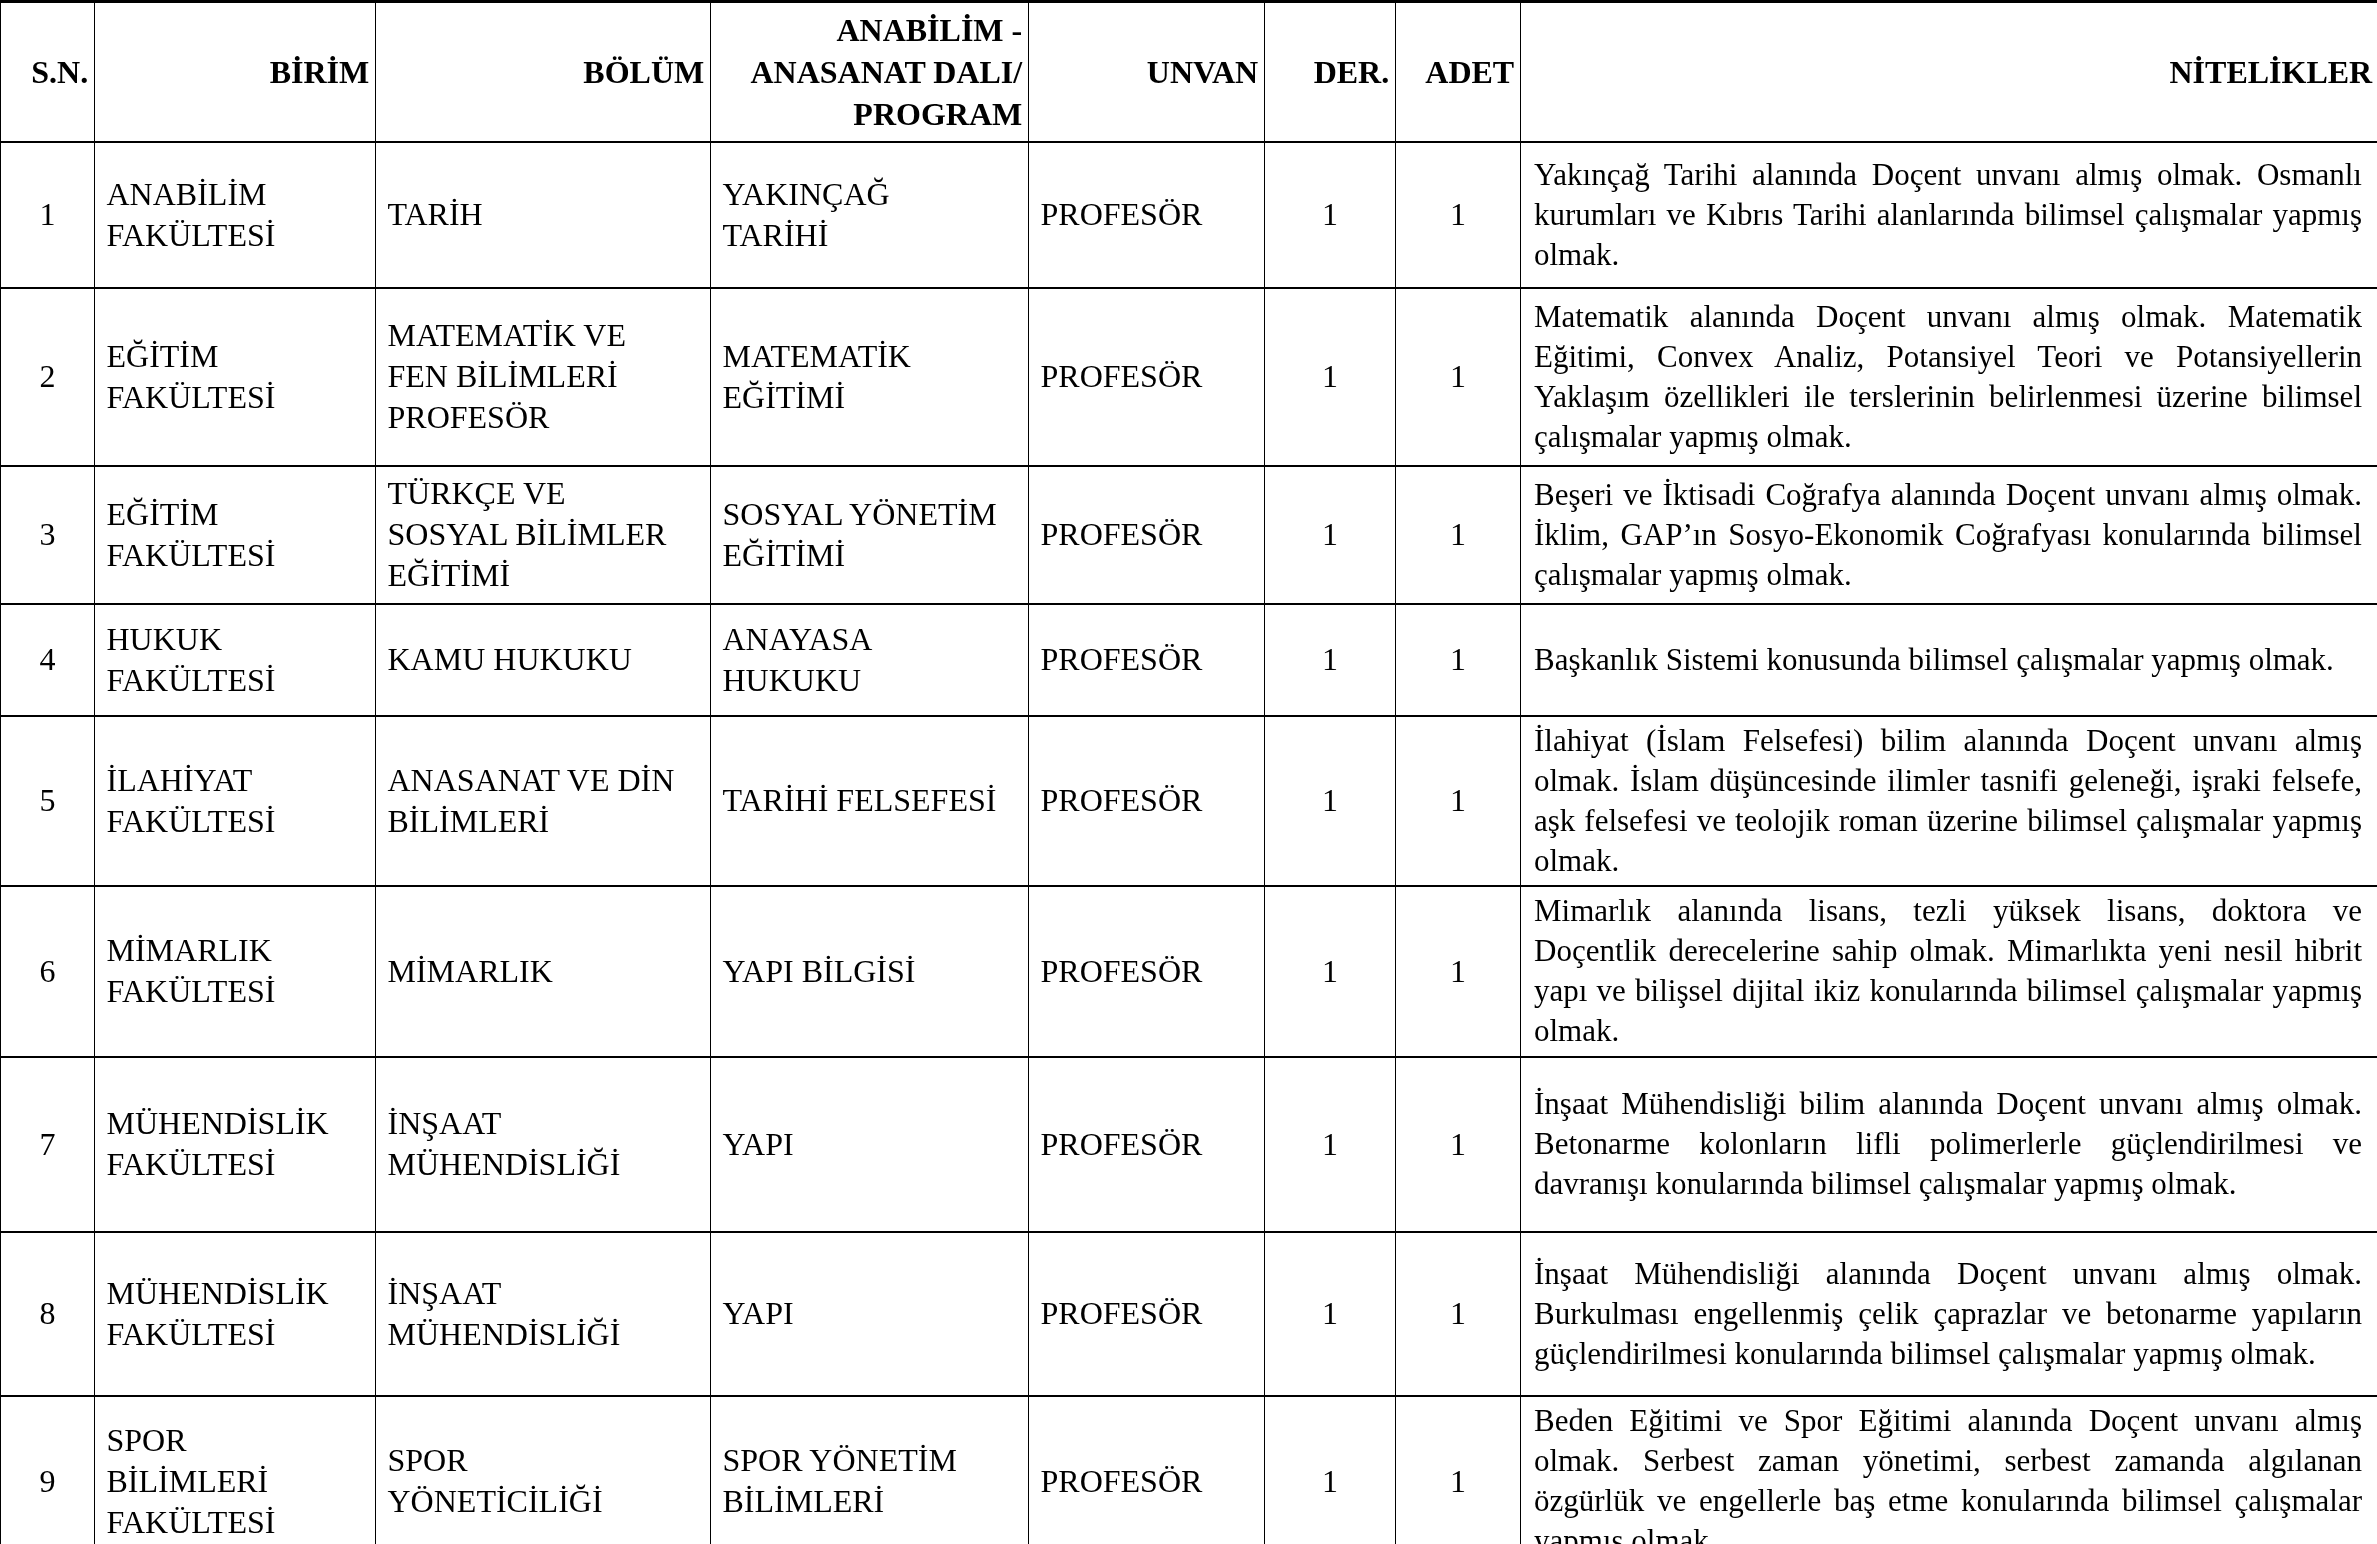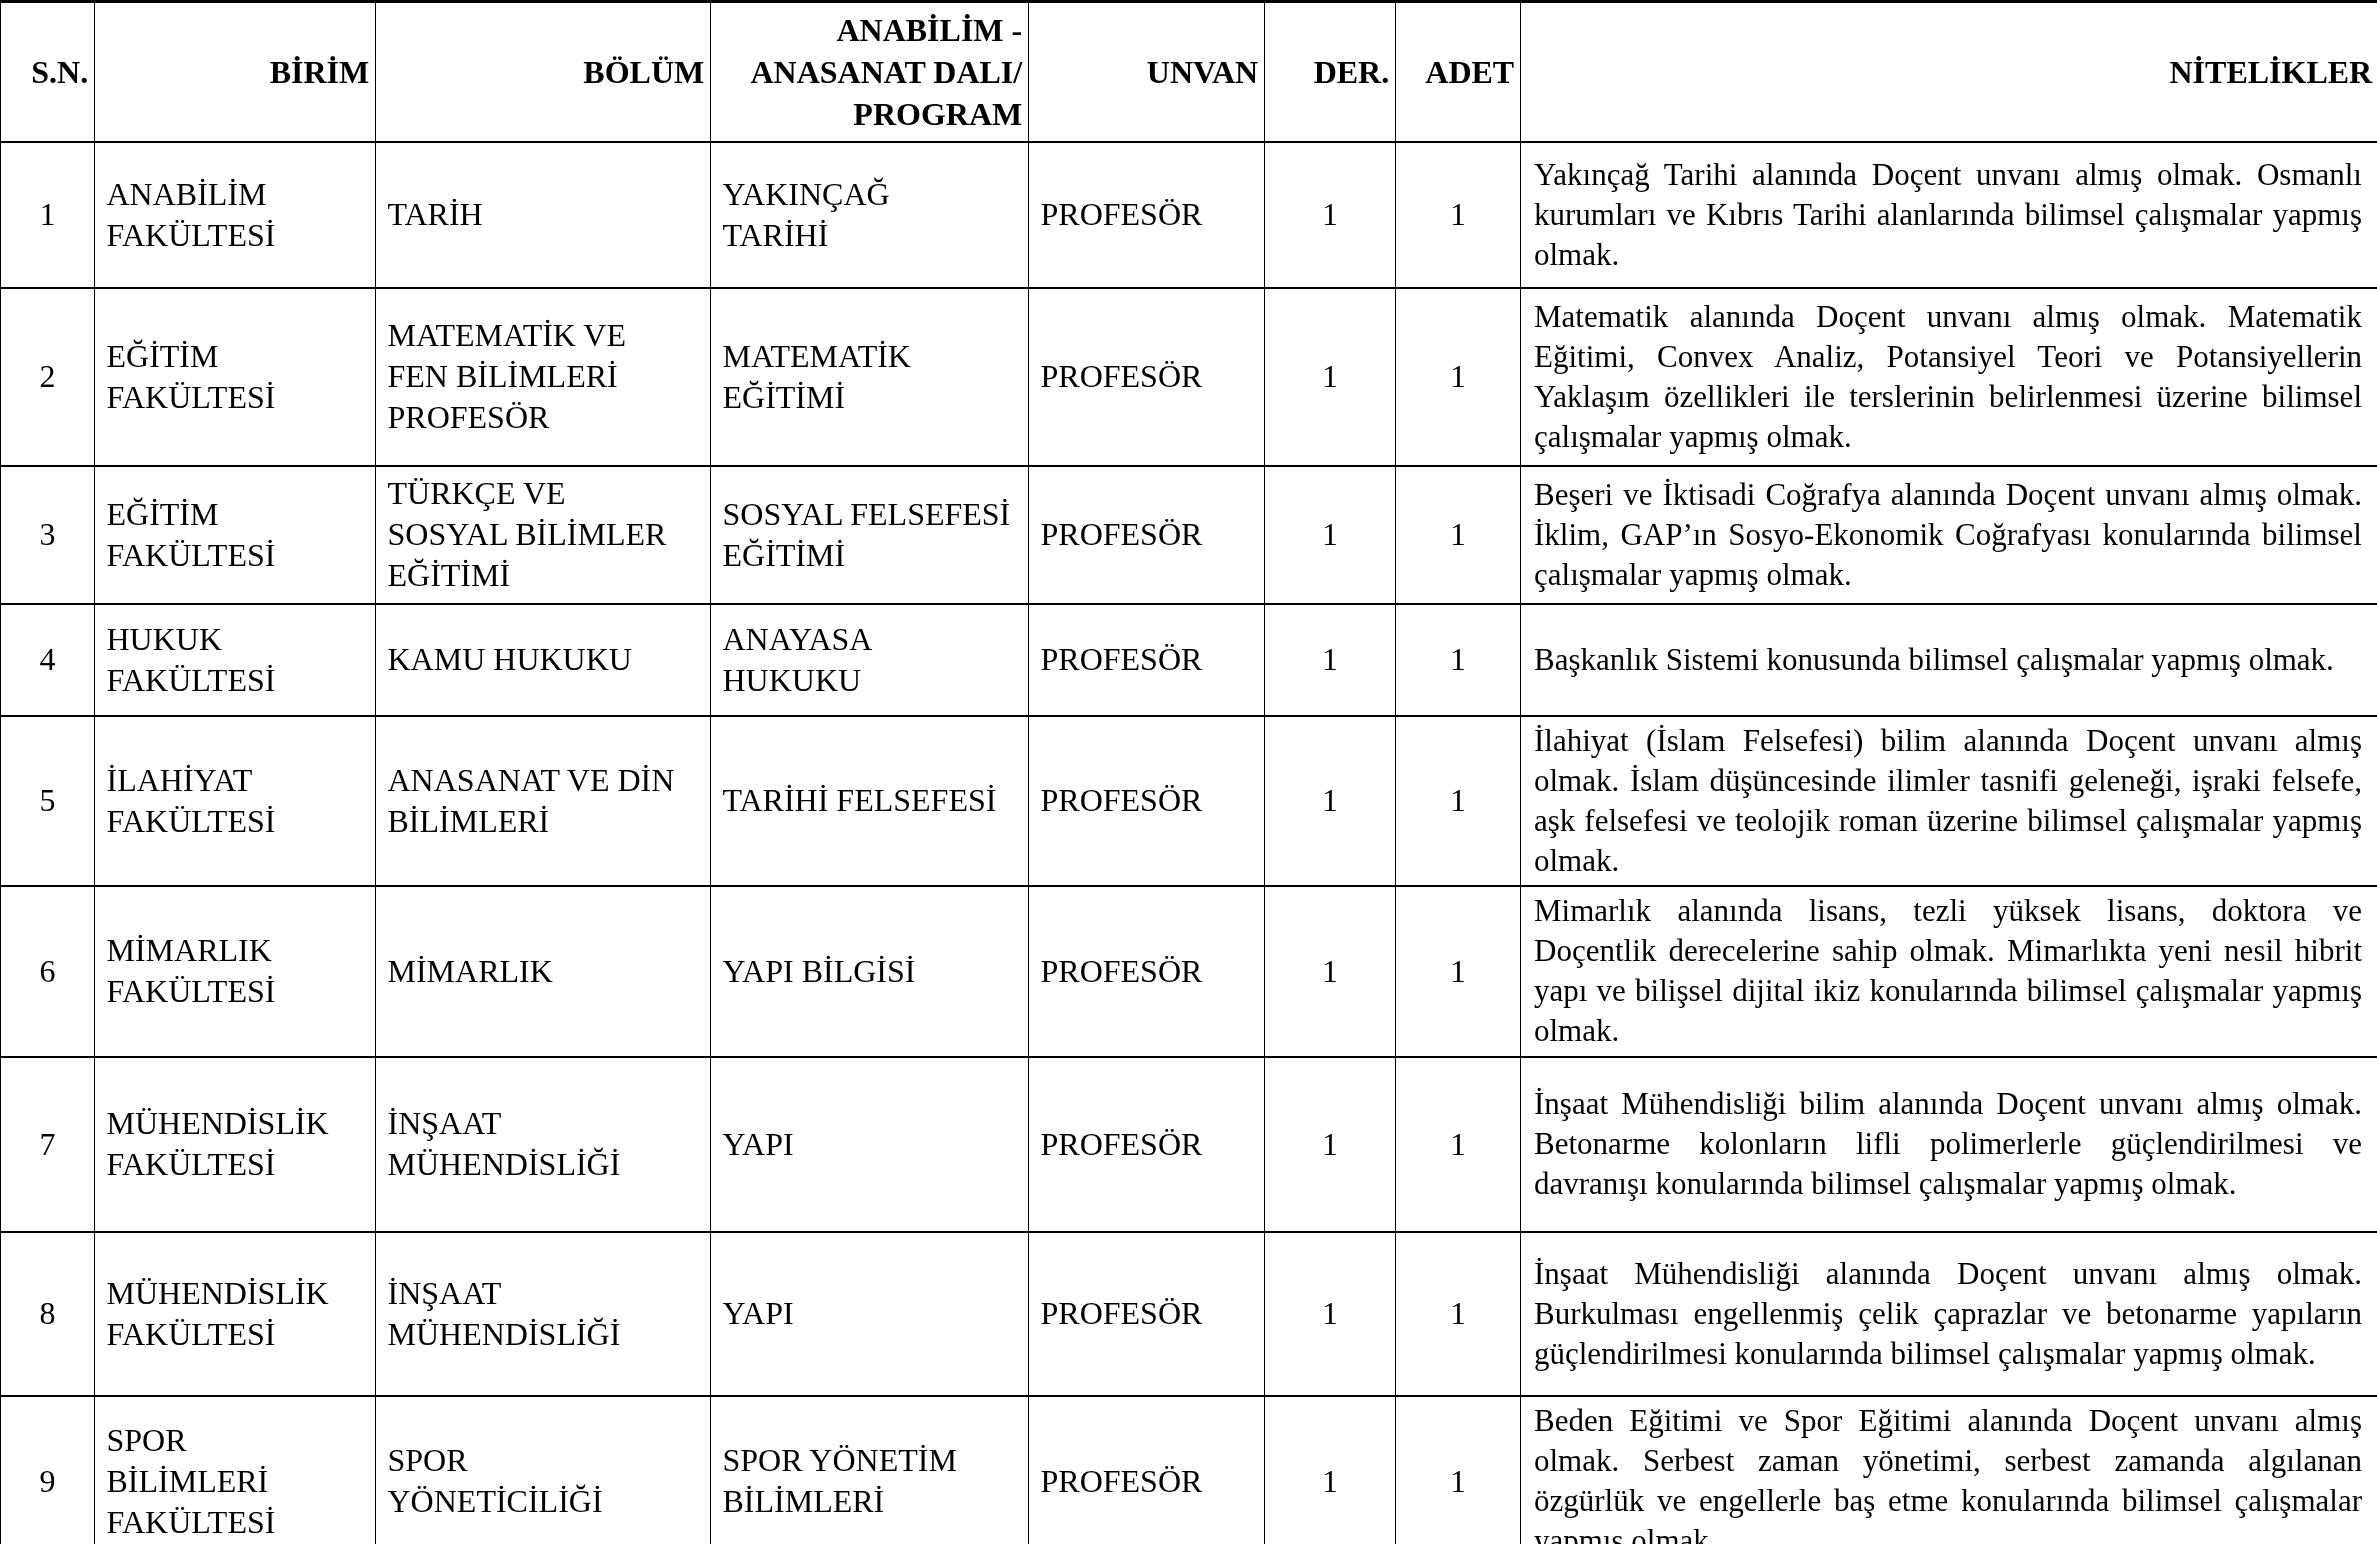--- a/index.html
+++ b/index.html
@@ -117,21 +117,21 @@
       <td class="nitel">Matematik alanında Doçent unvanı almış olmak. Matematik Eğitimi, Convex Analiz, Potansiyel Teori ve Potansiyellerin Yaklaşım  özellikleri ile terslerinin belirlenmesi üzerine bilimsel çalışmalar yapmış olmak.</td>
     </tr>
 
     <tr style="height:138px">
       <td class="num">3</td>
       <td class="txt pre">EĞİTİM
 FAKÜLTESİ</td>
       <td class="txt pre">TÜRKÇE VE
 SOSYAL BİLİMLER
 EĞİTİMİ</td>
-      <td class="txt pre">SOSYAL FELSEFESİ
+      <td class="txt pre">SOSYAL YÖNETİM
 EĞİTİMİ</td>
       <td class="txt">PROFESÖR</td>
       <td class="num">1</td>
       <td class="num">1</td>
       <td class="nitel">Beşeri ve İktisadi Coğrafya alanında Doçent unvanı almış olmak.  İklim, GAP’ın Sosyo-Ekonomik Coğrafyası konularında  bilimsel çalışmalar yapmış olmak.</td>
     </tr>
 
     <tr style="height:112px">
       <td class="num">4</td>
       <td class="txt pre">HUKUK

